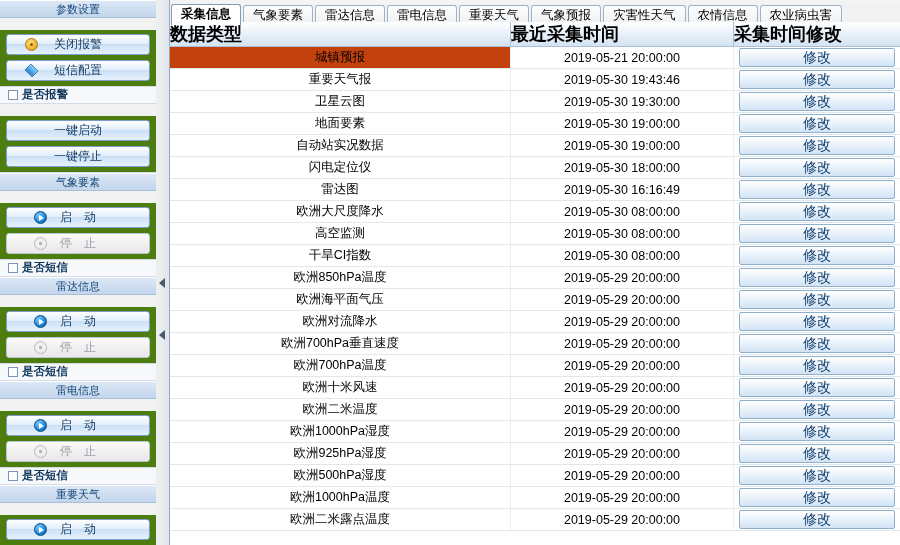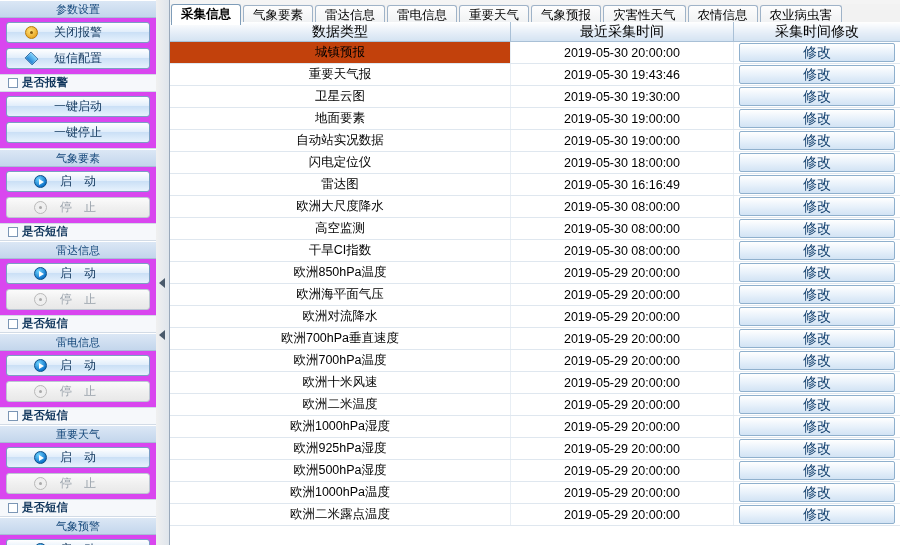--- a/index.html
+++ b/index.html
@@ -35,22 +35,23 @@
     line-height: 16px;
     text-align: center;
     font-size: 11px;
     color: #14477a;
     background: linear-gradient(to bottom, #dbe7f5, #c3d6ec);
     border-bottom: 1px solid #a8bdd6;
     border-top: 1px solid #ffffff;
   }
   .panel-body {
     padding: 4px 6px 5px 6px;
-    background: #d946ef;
+    background: #4d7c0f;
     border-bottom: 1px solid #d2dbe6;
+    margin-top: 12px;
   }
   .btn {
     position: relative;
     display: block;
     width: 100%;
     box-sizing: border-box;
     height: 21px;
     line-height: 19px;
     margin: 0 auto 5px auto;
     text-align: center;
@@ -216,28 +217,28 @@
     overflow: hidden;
     background: #fff;
   }
   table {
     width: 730px;
     border-collapse: collapse;
     table-layout: fixed;
   }
   thead th {
     height: 19px;
-    font-size: 14px;
-    font-weight: normal;
+    font-size: 18px;
+    font-weight: bold;
     color: #000;
     background: linear-gradient(to bottom, #ffffff, #e4edf7 60%, #d4e3f2);
     border: 1px solid #a9c0d6;
     border-top: none;
     border-left: none;
-    text-align: center;
+    text-align: left;
     padding: 0;
   }
   tbody td {
     height: 20px;
     font-size: 12.5px;
     text-align: center;
     border-bottom: 1px solid #dfe7ef;
     border-right: 1px solid #e8eef4;
     padding: 0;
     white-space: nowrap;
@@ -371,21 +372,21 @@
       <thead>
         <tr>
           <th class="h-type">数据类型</th>
           <th class="h-time">最近采集时间</th>
           <th class="h-edit">采集时间修改</th>
         </tr>
       </thead>
       <tbody id="tbody">
           <tr class="selected">
             <td class="c-type">城镇预报</td>
-            <td class="c-time">2019-05-30 20:00:00</td>
+            <td class="c-time">2019-05-21 20:00:00</td>
             <td class="c-edit">
               <div class="edit-btn">修改</div>
             </td>
           </tr>
           <tr class="">
             <td class="c-type">重要天气报</td>
             <td class="c-time">2019-05-30 19:43:46</td>
             <td class="c-edit">
               <div class="edit-btn">修改</div>
             </td>

